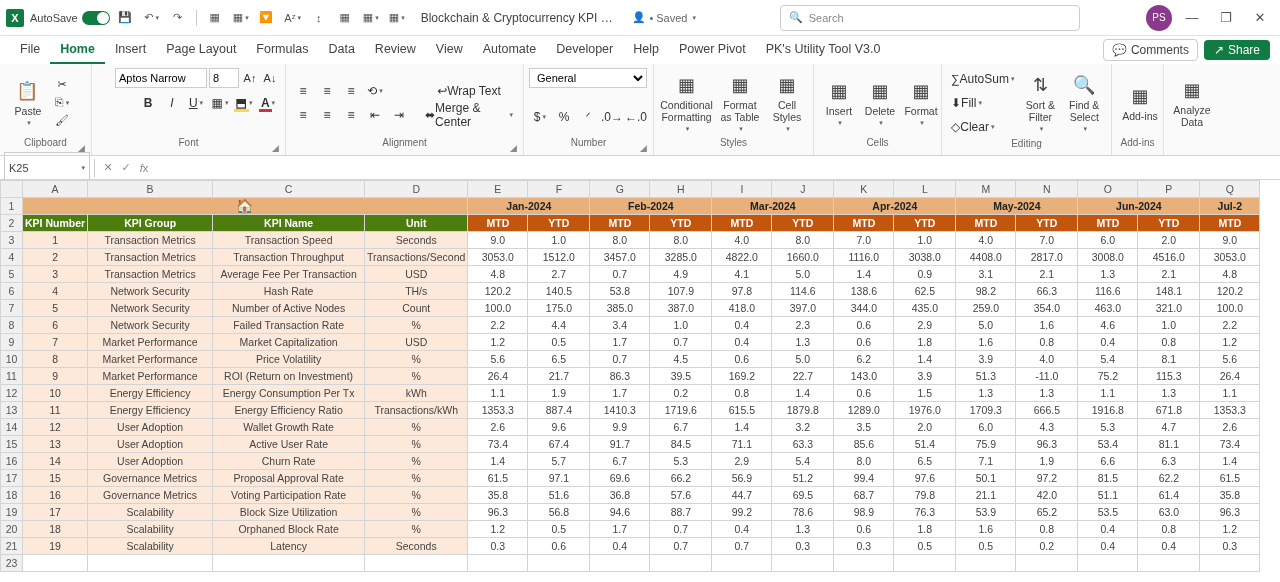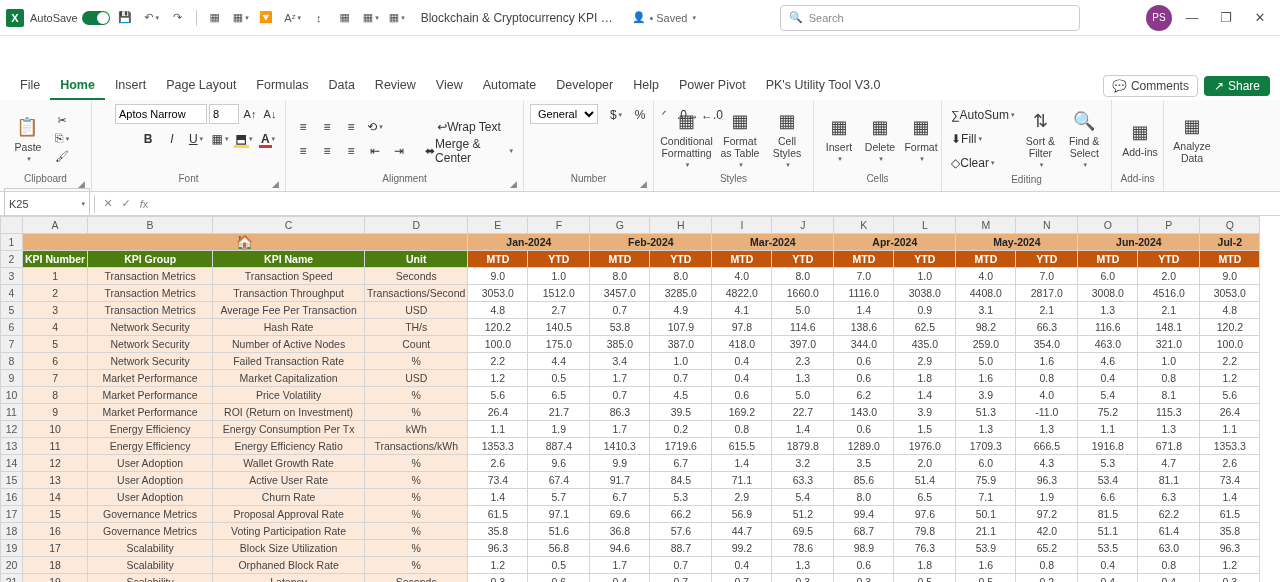--- a/index.html
+++ b/index.html
@@ -15,21 +15,21 @@
 .qa-btn { width:20px; height:20px; display:flex; align-items:center; justify-content:center; color:#555; border-radius:3px; cursor:pointer; }
 .qa-sep { width:1px; height:16px; background:#ccc; margin:0 2px; }
 .title-file { margin-left:8px; font-size:12px; max-width:200px; white-space:nowrap; overflow:hidden; text-overflow:ellipsis; }
 .saved { display:flex; align-items:center; gap:3px; color:#666; font-size:11px; margin-left:6px; }
 .search-global { margin-left:auto; width:300px; height:26px; border:1px solid #ccc; border-radius:4px; display:flex; align-items:center; padding:0 8px; gap:6px; color:#888; margin-right:60px;}
 .win-ctrl { display:flex; align-items:center; gap:6px; }
 .avatar { width:26px; height:26px; border-radius:50%; background:#8b3a8b; color:#fff; display:flex; align-items:center; justify-content:center; font-size:10px; }
 .win-btn { width:28px; height:28px; display:flex; align-items:center; justify-content:center; color:#555; font-size:13px; }
 
 
-.tabs { height:28px; display:flex; align-items:flex-end; padding:0 10px; gap:2px; background:#fff;margin-top:36px; }
+.tabs { height:28px; display:flex; align-items:flex-end; padding:0 10px; gap:2px; background:#fff; }
 .tab { padding:4px 10px 6px; font-size:12.5px; color:#444; cursor:pointer; border-bottom:2px solid transparent; }
 .tab.active { color:#107c41; border-bottom-color:#107c41; font-weight:600; }
 .tabs-right { margin-left:auto; display:flex; gap:6px; align-items:center; padding-bottom:3px; }
 .comments-btn { border:1px solid #ccc; border-radius:4px; padding:3px 8px; display:flex; align-items:center; gap:4px; font-size:12px; }
 .share-btn { background:#107c41; color:#fff; border-radius:4px; padding:3px 10px; display:flex; align-items:center; gap:4px; font-size:12px; }
 
 
 .ribbon { height:92px; background:#fafafa; border-bottom:1px solid #d4d4d4; display:flex; }
 .group { border-right:1px solid #e1e1e1; padding:4px 6px 2px; display:flex; flex-direction:column; justify-content:space-between; }
 .group-body { flex:1; display:flex; align-items:center; gap:3px; }
@@ -210,21 +210,21 @@
       </div>
       <div class="rb-stack" style="gap:2px;margin-left:8px">
         <span class="rb-btn" style="width:auto;padding:0 4px">↩ <span>Wrap Text</span></span>
         <span class="rb-btn" style="width:auto;padding:0 4px">⬌ <span>Merge &amp; Center</span><span class="drop">▾</span></span>
       </div>
     </div>
     <div class="group-label"><span>Alignment</span><span class="launcher">◢</span></div>
   </div>
 
   <div class="group" style="width:130px">
-    <div class="group-body" style="flex-direction:row;align-items:flex-start;gap:7px">
+    <div class="group-body" style="flex-direction:column;align-items:flex-end;gap:18px">
       <select class="input-sm" style="width:118px"><option>General</option></select>
       <div class="rb-row">
         <span class="rb-btn">$<span class="drop">▾</span></span>
         <span class="rb-btn">%</span>
         <span class="rb-btn">ᐟ</span>
         <span class="rb-btn">.0→</span>
         <span class="rb-btn">←.0</span>
       </div>
     </div>
     <div class="group-label"><span>Number</span><span class="launcher">◢</span></div>

